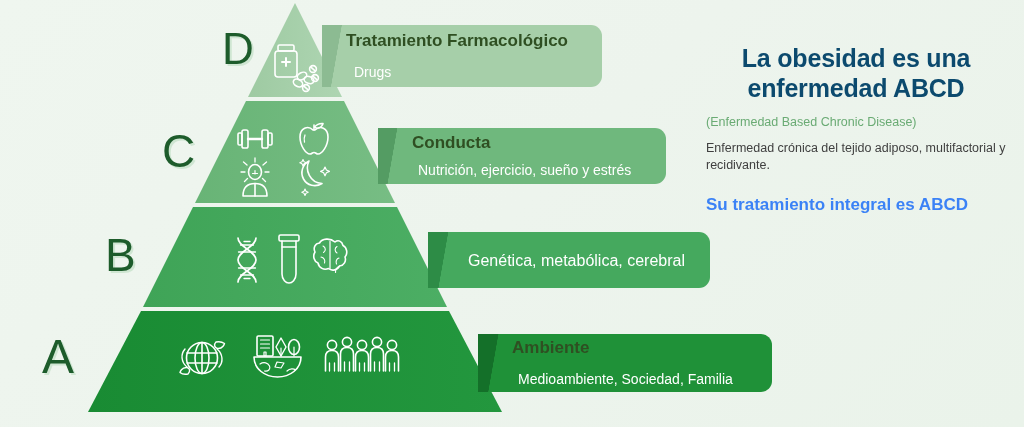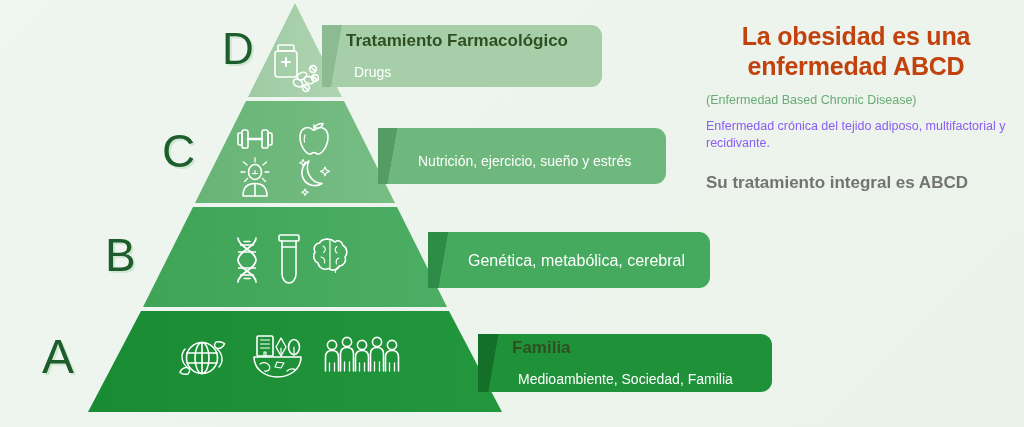--- a/index.html
+++ b/index.html
@@ -70,33 +70,33 @@
   #plate-B .plate-shadow { width:32px; background:linear-gradient(100deg,#2d8c46 0%,#2d8c46 48%,rgba(45,140,70,0) 49%); }
 
   #plate-A { left:478px; top:334px; width:294px; height:58px; background:#1f9138; }
   #plate-A .label-title { font-size:17px; margin-left:34px; }
   #plate-A .label-sub   { font-size:14px; margin-left:40px; margin-top:14px; }
   #plate-A .plate-shadow { width:32px; background:linear-gradient(100deg,#147029 0%,#147029 48%,rgba(20,112,41,0) 49%); }
 
   
   #text-panel { position:absolute; left:706px; top:22px; width:300px; }
   #headline {
-    font-size:25px; font-weight:bold; color:#c2410c;
-    line-height:1.18; text-align:center; letter-spacing:-0.2px;
+    font-size:25px; font-weight:bold; color:#0c4a6e;
+    line-height:1.18; text-align:center; letter-spacing:-0.2px;margin-top:22px;
   }
   #subtitle-en {
     margin-top:12px; font-size:12.5px; color:#6aab74; text-align:left;
   }
   #description {
-    margin-top:11px; font-size:12.5px; color:#8b5cf6;
+    margin-top:11px; font-size:12.5px; color:#404040;
     line-height:1.35; text-align:left;
   }
   #treatment-line {
     margin-top:20px; font-size:17px; font-weight:bold;
-    color:#737373; line-height:1.3; text-align:left;
+    color:#3b82f6; line-height:1.3; text-align:left;
   }
 
   
   .icon-layer { position:absolute; left:0; top:0; pointer-events:none; }
 </style>
 </head>
 <body>
 
 <div id="pyramid-area">
 
@@ -256,31 +256,32 @@
   <div class="tier-letter" id="letter-A">A</div>
 
   <div class="label-plate" id="plate-D">
     <div class="plate-shadow"></div>
     <div class="label-title">Tratamiento Farmacológico</div>
     <div class="label-sub">Drugs</div>
   </div>
 
   <div class="label-plate" id="plate-C">
     <div class="plate-shadow"></div>
+    <div class="label-title">Conducta</div>
     <div class="label-sub">Nutrición, ejercicio, sueño y estrés</div>
   </div>
 
   <div class="label-plate" id="plate-B">
     <div class="plate-shadow"></div>
     <div class="label-sub">Genética, metabólica, cerebral</div>
   </div>
 
   <div class="label-plate" id="plate-A">
     <div class="plate-shadow"></div>
-    <div class="label-title">Familia</div>
+    <div class="label-title">Ambiente</div>
     <div class="label-sub">Medioambiente, Sociedad, Familia</div>
   </div>
 </div>
 
 <div id="text-panel">
   <div id="headline">La obesidad es una enfermedad ABCD</div>
   <div id="subtitle-en">(Enfermedad Based Chronic Disease)</div>
   <div id="description">Enfermedad crónica del tejido adiposo, multifactorial y recidivante.</div>
   <div id="treatment-line">Su tratamiento integral es ABCD</div>
 </div>

